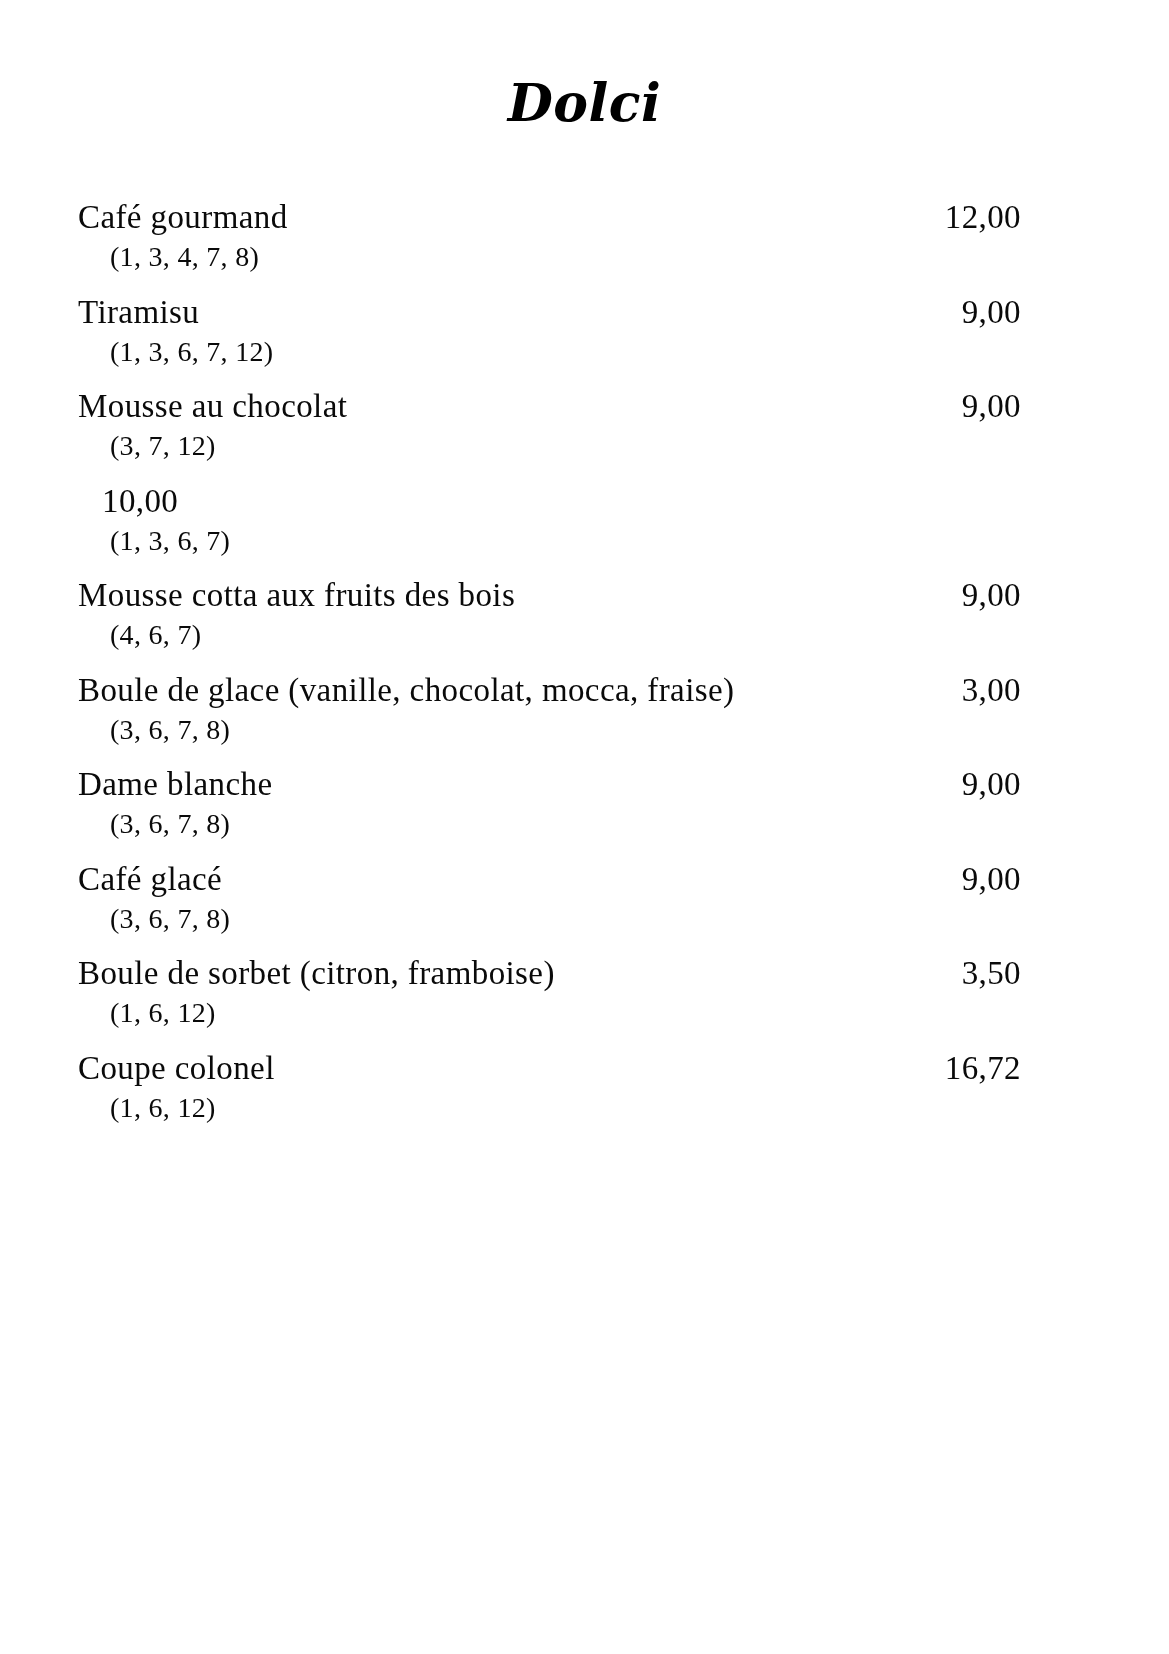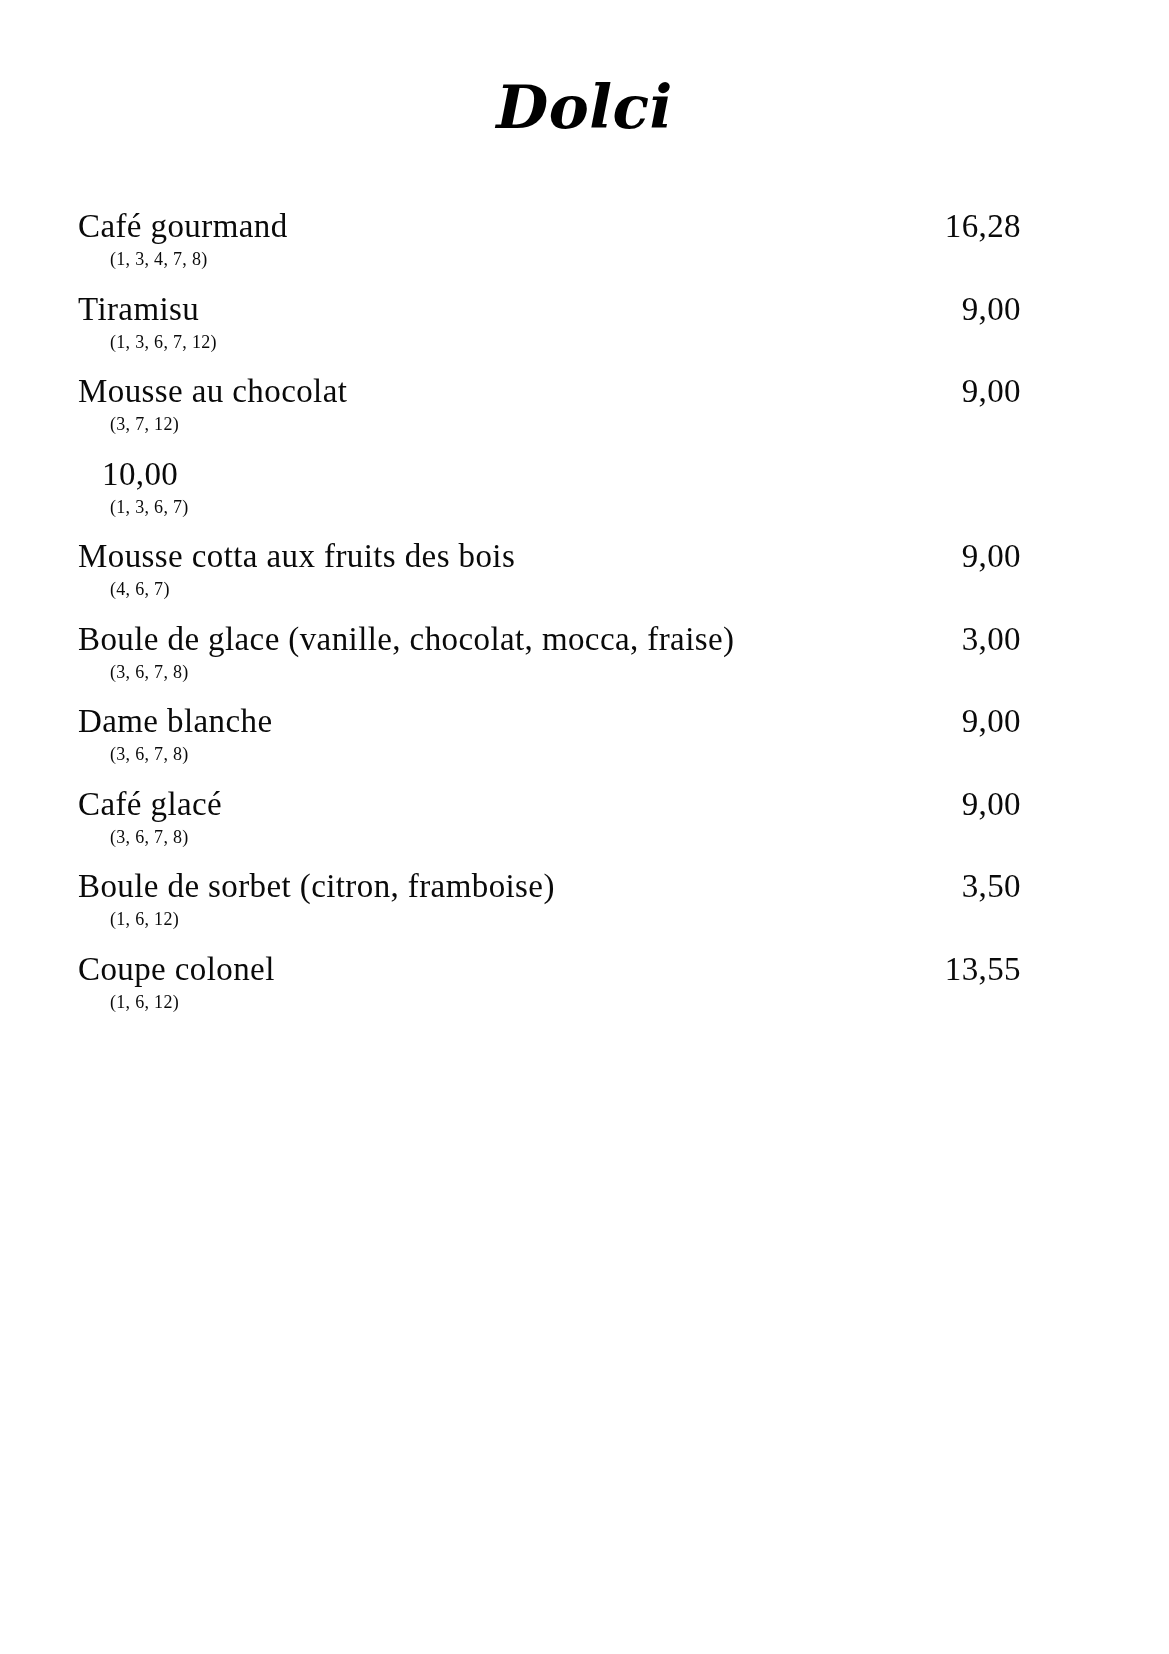--- a/index.html
+++ b/index.html
@@ -20,21 +20,21 @@
     height: 1654px;
     box-sizing: border-box;
     padding: 0;
     position: relative;
   }
   .menu-title {
     text-align: center;
     font-family: "DejaVu Serif", serif;
     font-style: italic;
     font-weight: 700;
-    font-size: 60px;
+    font-size: 52px;
     letter-spacing: 0.5px;
     margin: 0;
     padding-top: 72px;
     color: #000000;
   }
   .menu-list {
     margin: 0;
     padding: 0;
     list-style: none;
     margin-top: 66px;
@@ -63,39 +63,39 @@
     font-size: 33px;
     line-height: 1.12;
     letter-spacing: 0.4px;
     color: #0a0a0a;
     text-align: right;
     white-space: nowrap;
     padding-left: 24px;
   }
   .item-allergens {
     font-family: "Liberation Serif", serif;
-    font-size: 18px;
+    font-size: 28px;
     line-height: 1.2;
     letter-spacing: 0.3px;
     color: #0a0a0a;
     margin-top: 4px;
     margin-left: 32px;
   }
 </style>
 </head>
 <body>
 
 <div class="page">
   <h1 class="menu-title">Dolci</h1>
 
   <ul class="menu-list">
     <li class="menu-item">
       <div class="item-row">
         <span class="item-name">Café gourmand</span>
-        <span class="item-price">16,28</span>
+        <span class="item-price">12,00</span>
       </div>
       <div class="item-allergens">(1, 3, 4, 7, 8)</div>
     </li>
 
     <li class="menu-item">
       <div class="item-row">
         <span class="item-name">Tiramisu</span>
         <span class="item-price">9,00</span>
       </div>
       <div class="item-allergens">(1, 3, 6, 7, 12)</div>
@@ -152,18 +152,18 @@
       <div class="item-row">
         <span class="item-name">Boule de sorbet (citron, framboise)</span>
         <span class="item-price">3,50</span>
       </div>
       <div class="item-allergens">(1, 6, 12)</div>
     </li>
 
     <li class="menu-item">
       <div class="item-row">
         <span class="item-name">Coupe colonel</span>
-        <span class="item-price">13,55</span>
+        <span class="item-price">16,72</span>
       </div>
       <div class="item-allergens">(1, 6, 12)</div>
     </li>
   </ul>
 </div>
 
 </body></html>

